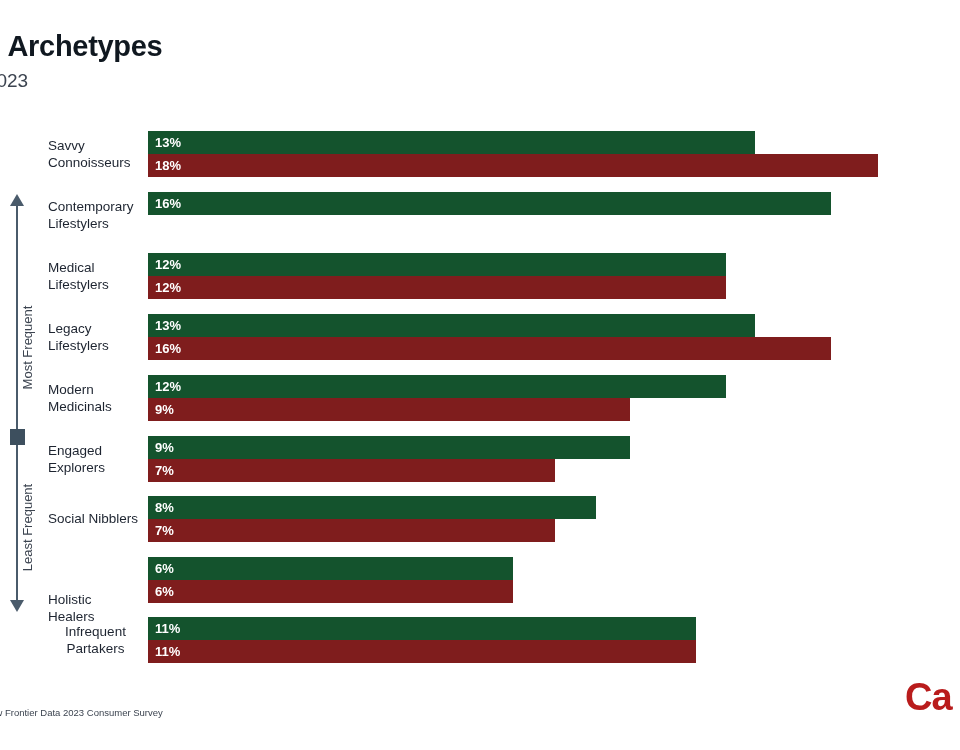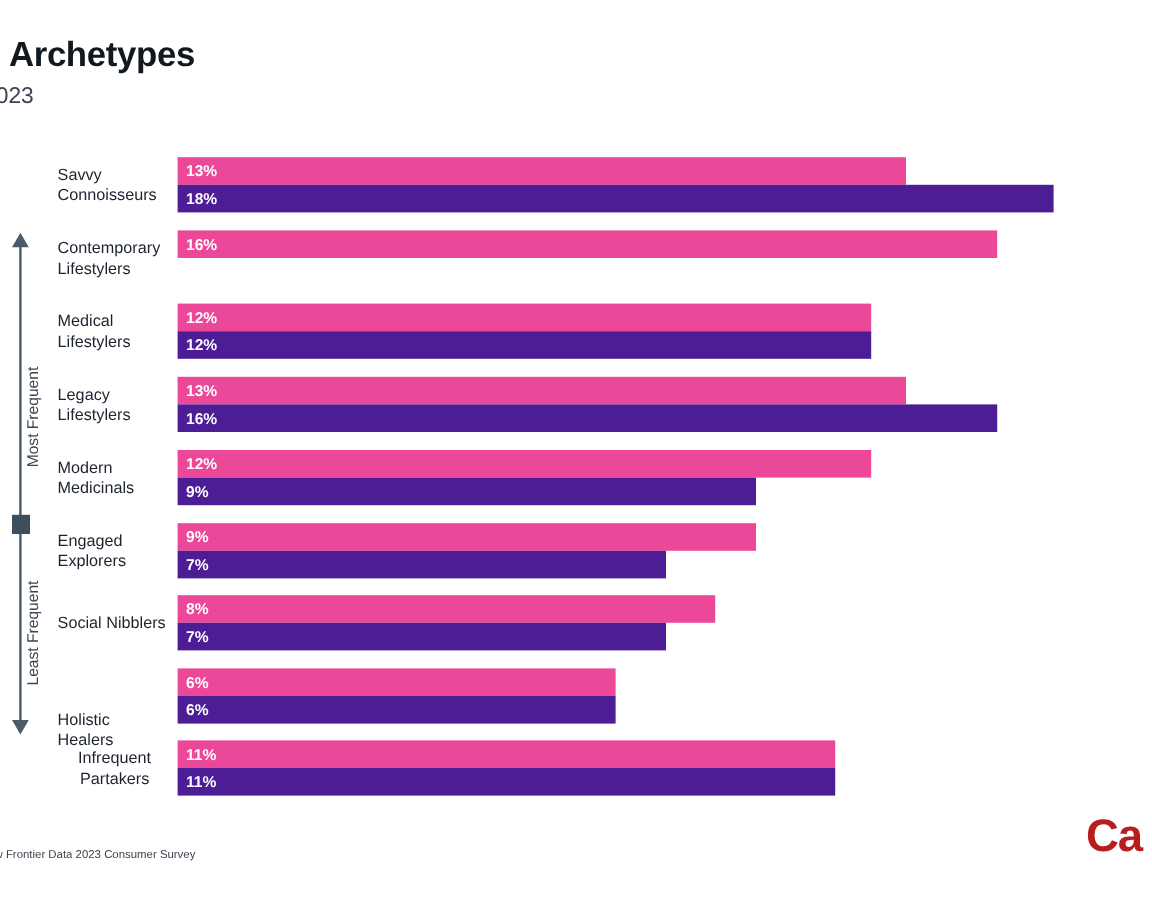--- a/index.html
+++ b/index.html
@@ -48,22 +48,22 @@
   .row{position:absolute;left:0;width:960px;}
   .row-label{
     position:absolute;left:48px;width:95px;
     font-size:13.5px;line-height:17px;color:#1d2430;
   }
   .bars{position:absolute;left:148px;top:0;}
   .bar{
     position:relative;height:23px;
     display:flex;align-items:center;
   }
-  .bar.green{background:#ec4899;}
-  .bar.gray{background:#4c1d95;}
+  .bar.green{background:#14532d;}
+  .bar.gray{background:#7f1d1d;}
   .bar-value{
     position:absolute;left:7px;
     font-size:13px;font-weight:bold;color:#ffffff;
     line-height:1;
   }
 
   
   .source{
     position:absolute;left:-22px;top:707px;
     font-size:9.5px;color:#3c4450;white-space:nowrap;

